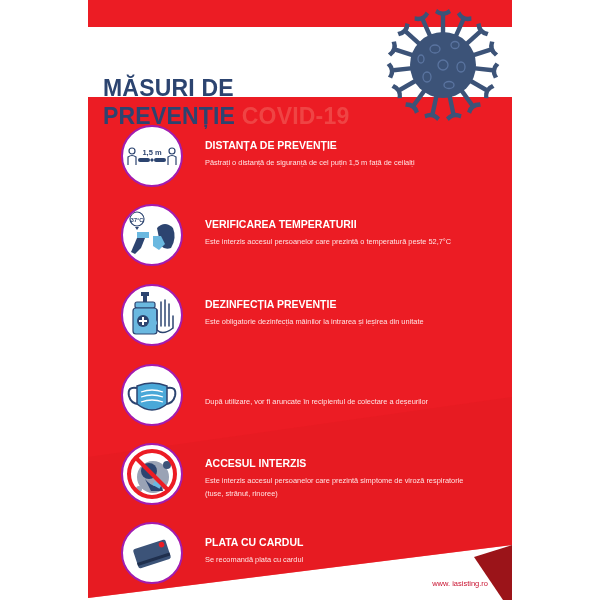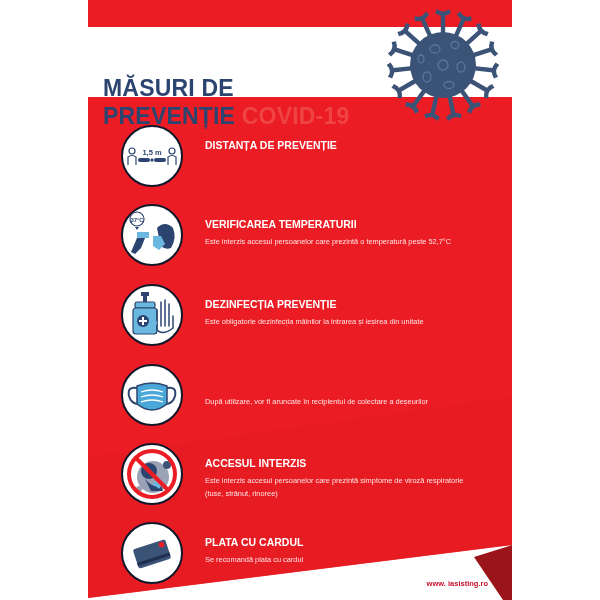--- a/index.html
+++ b/index.html
@@ -18,33 +18,33 @@
   .title {
     position: absolute; left: 15px; top: 33px; font-weight: bold; font-size: 23px; line-height: 28px;
     color: #2c4470; letter-spacing: 0.2px; margin-top: 41px;
   }
   .title .accent { color: #ef4444; }
   .virus { position: absolute; left: 294px; top: 4px; width: 122px; height: 122px; }
 
   .item { position: absolute; left: 33px; width: 380px; height: 64px; }
   .icon-circle {
     position: absolute; left: 0; top: 0; width: 58px; height: 58px; border-radius: 50%;
-    background: #ffffff; border: 2px solid #0f172a; overflow: hidden;
+    background: #ffffff; border: 2px solid #a21caf; overflow: hidden;
   }
   .icon-circle svg { position: absolute; left: 0; top: 0; width: 58px; height: 58px; }
   .item-title {
     position: absolute; left: 84px; top: 14px; color: #ffffff; font-weight: bold; font-size: 10.5px;
     white-space: nowrap;
   }
   .item-desc {
     position: absolute; left: 84px; top: 31px; color: #ffe3e3; font-size: 7.4px; line-height: 13px;
     white-space: nowrap;
   }
   .website {
-    position: absolute; right: 24px; bottom: 12px; color: #c8102e; font-weight: bold; font-size: 7.5px; padding-left: 42px;
+    position: absolute; right: 24px; bottom: 12px; color: #c8102e; font-weight: normal; font-size: 7.5px; padding-left: 42px;
   }
 </style>
 </head>
 <body>
 
 <div class="poster">
   <div class="top-band"></div>
   <div class="title-band"></div>
 
   <div class="red-body">
@@ -102,20 +102,23 @@
           <circle cx="49" cy="24" r="3"></circle>
           <path d="M 45 38 L 45 30 Q 49 27 53 30 L 53 38"></path>
         </g>
         <text x="29" y="28" text-anchor="middle" font-family="Liberation Sans, sans-serif" font-weight="bold" font-size="7.5" fill="#2c4470">1,5 m</text>
         <rect x="15" y="31" width="12" height="4" rx="2" fill="#2c4470"></rect>
         <rect x="31" y="31" width="12" height="4" rx="2" fill="#2c4470"></rect>
         <path d="M 27 33 L 29 31 L 29 35 Z M 31 33 L 29 31 L 29 35 Z" fill="#2c4470"></path>
       </svg>
     </div>
     <div class="item-title">DISTANȚA DE PREVENȚIE</div>
+    <div class="item-desc">
+      <div>Păstrați o distanță de siguranță de cel puțin 1,5 m față de ceilalți</div>
+    </div>
   </div>
 
   <div class="item" style="top:204px;">
     <div class="icon-circle">
       <svg viewBox="0 0 58 58">
         <circle cx="14" cy="13" r="7" fill="#ffffff" stroke="#2c4470" stroke-width="1.2"></circle>
         <text x="14" y="15.5" text-anchor="middle" font-family="Liberation Sans, sans-serif" font-weight="bold" font-size="5.5" fill="#2c4470">37°C</text>
         <path d="M 12 21 L 16 21 L 14 24 Z" fill="#2c4470"></path>
         <rect x="14" y="26" width="12" height="6" fill="#6ab8e0"></rect>
         <path d="M 8 46 L 14 32 L 22 32 L 18 42 L 12 48 Z" fill="#2c4470"></path>

